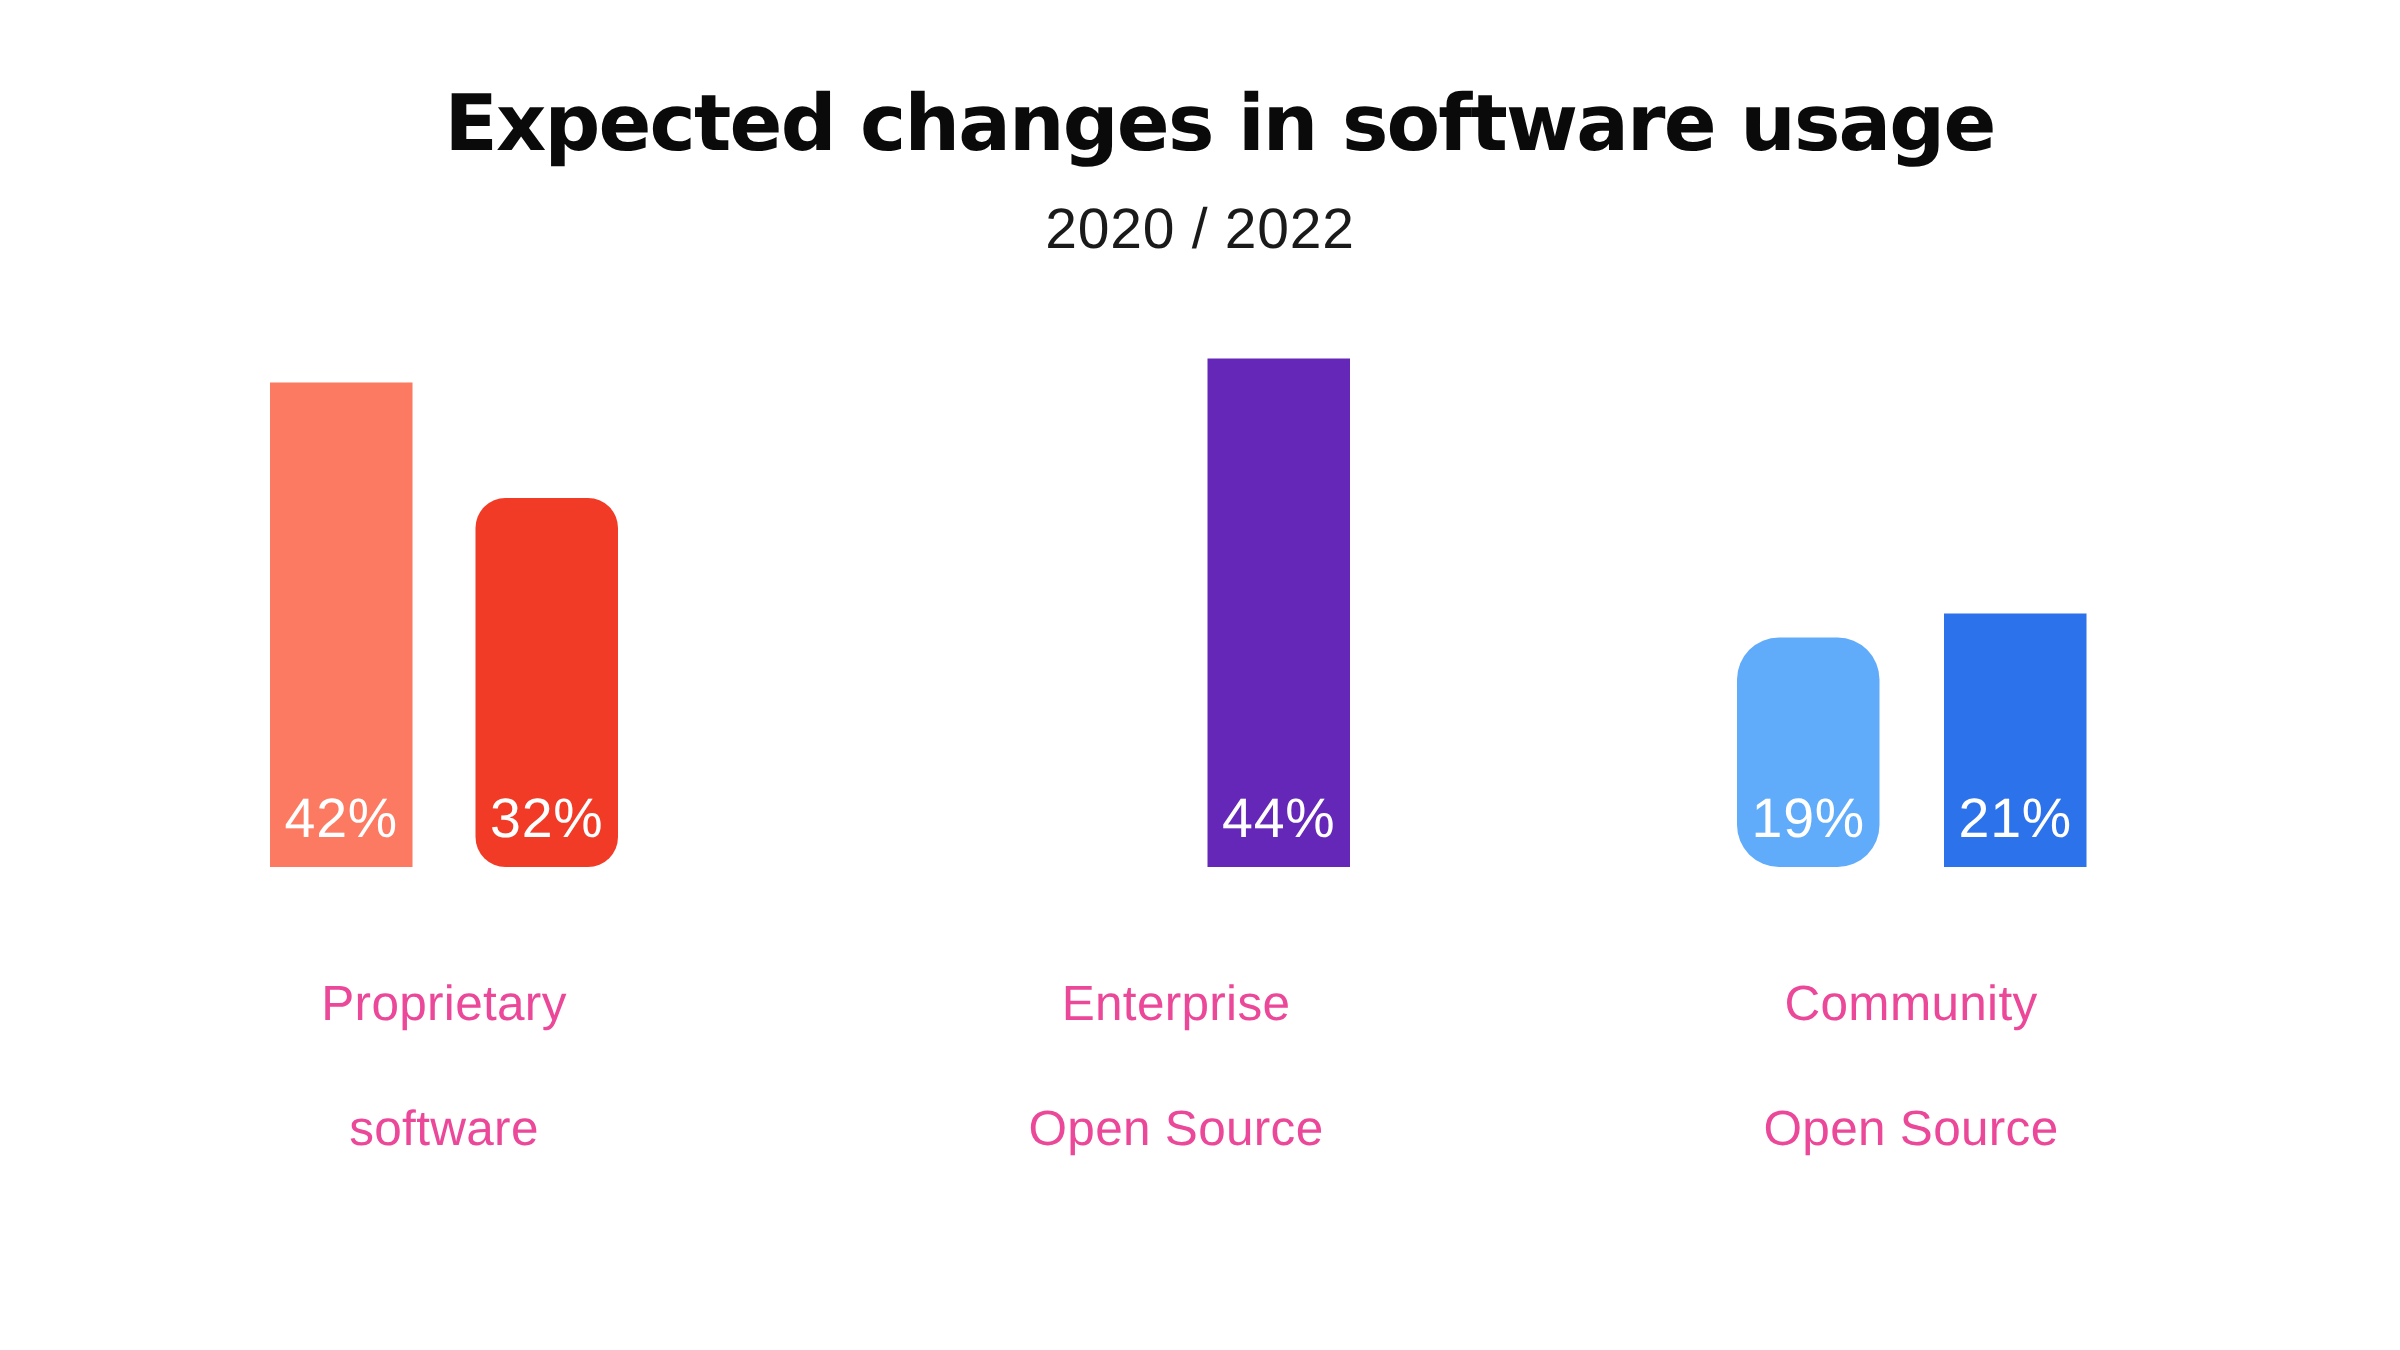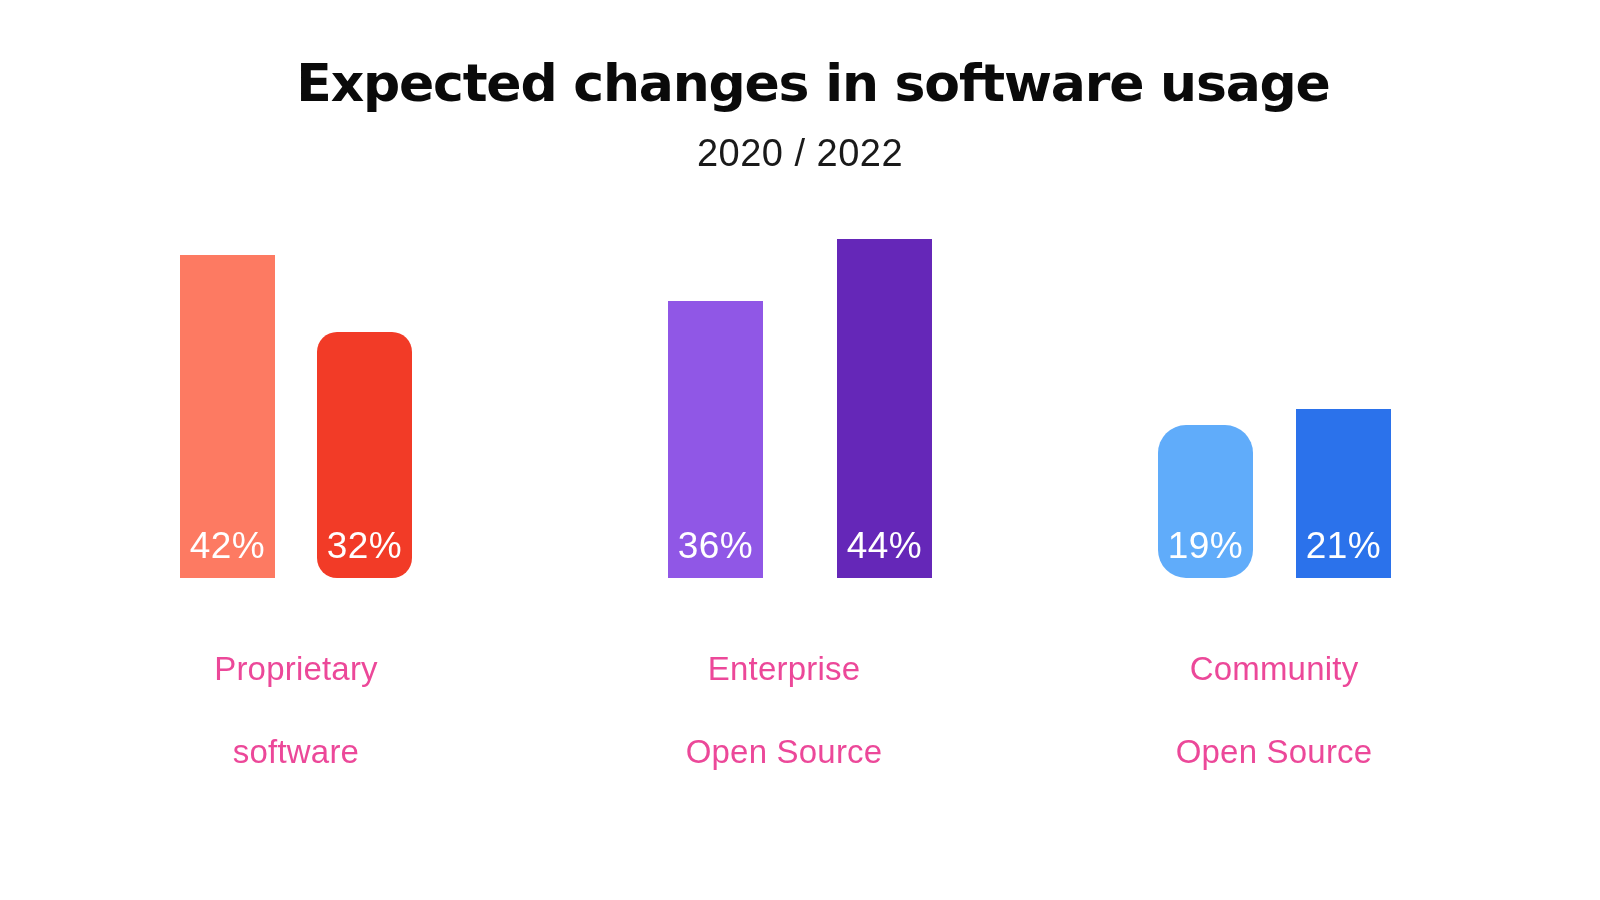--- a/index.html
+++ b/index.html
@@ -104,25 +104,22 @@
   <div class="plot">
 
     <div class="bar" style="left:180px; top:255px; width:95px; height:323px; background:#fd7a62;">
       <div class="bar-value">42%</div>
     </div>
 
     <div class="bar" style="left:317px; top:332px; width:95px; height:246px; background:#f23b27;border-radius:20px;">
       <div class="bar-value">32%</div>
     </div>
 
-    <div class="bar" style="left:668px; top:301px; width:95px; height:277px; background:#9057e6;">
-      <div class="bar-value">36%</div>
-    </div>
 
-    <div class="bar" style="left:805px; top:239px; width:95px; height:339px; background:#6527b8;margin-left:32px;">
+    <div class="bar" style="left:805px; top:239px; width:95px; height:339px; background:#6527b8;">
       <div class="bar-value">44%</div>
     </div>
 
     <div class="bar" style="left:1158px; top:425px; width:95px; height:153px; background:#60acfa;border-radius:28px;">
       <div class="bar-value">19%</div>
     </div>
 
     <div class="bar" style="left:1296px; top:409px; width:95px; height:169px; background:#2b72eb;">
       <div class="bar-value">21%</div>
     </div>

